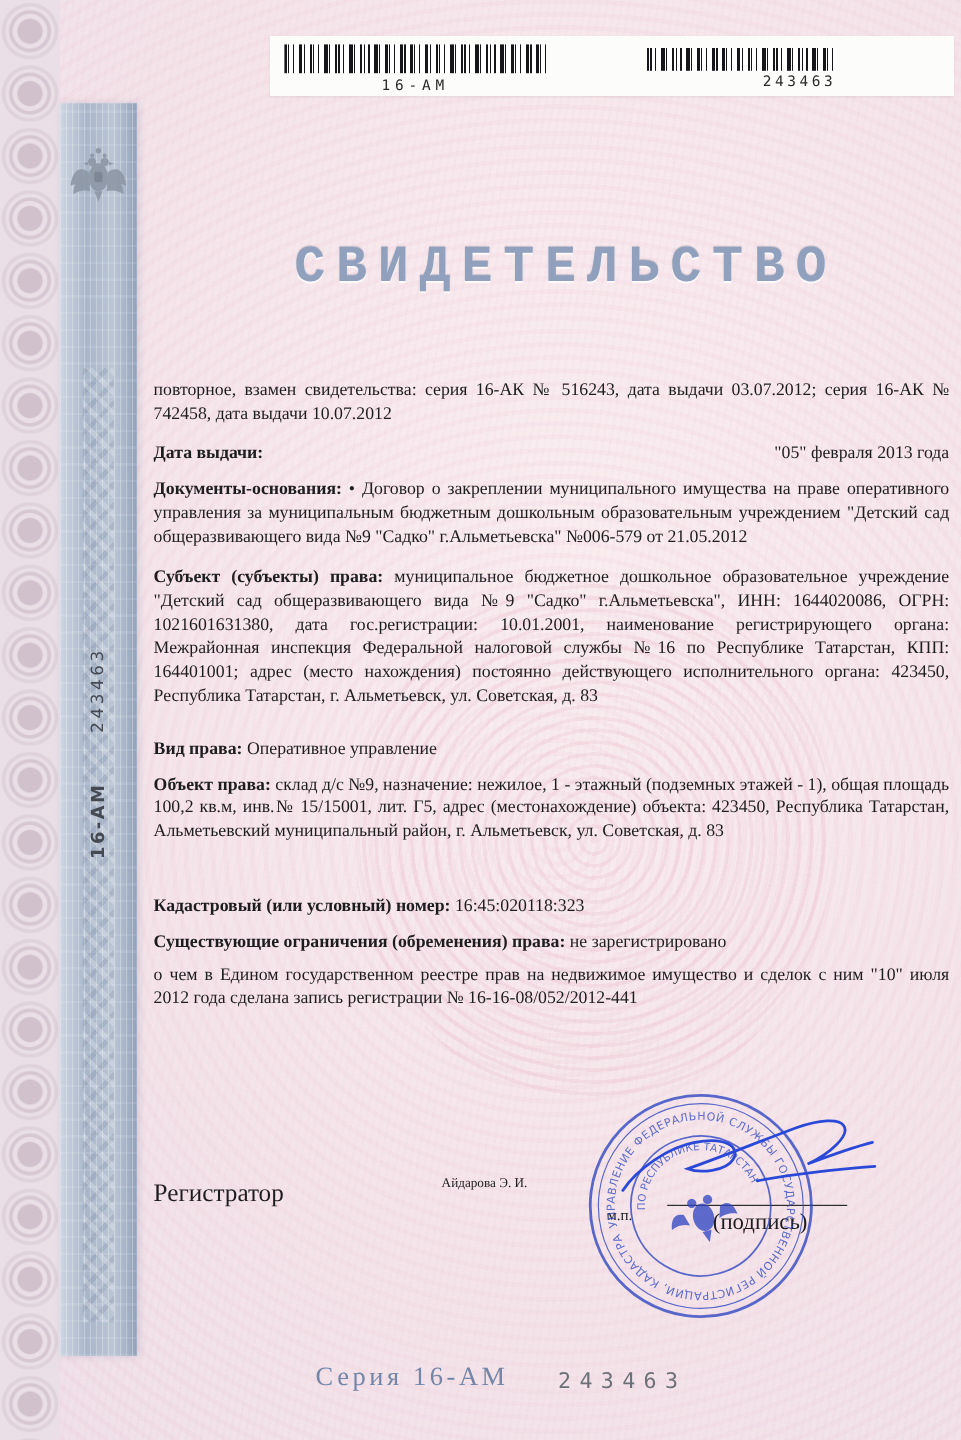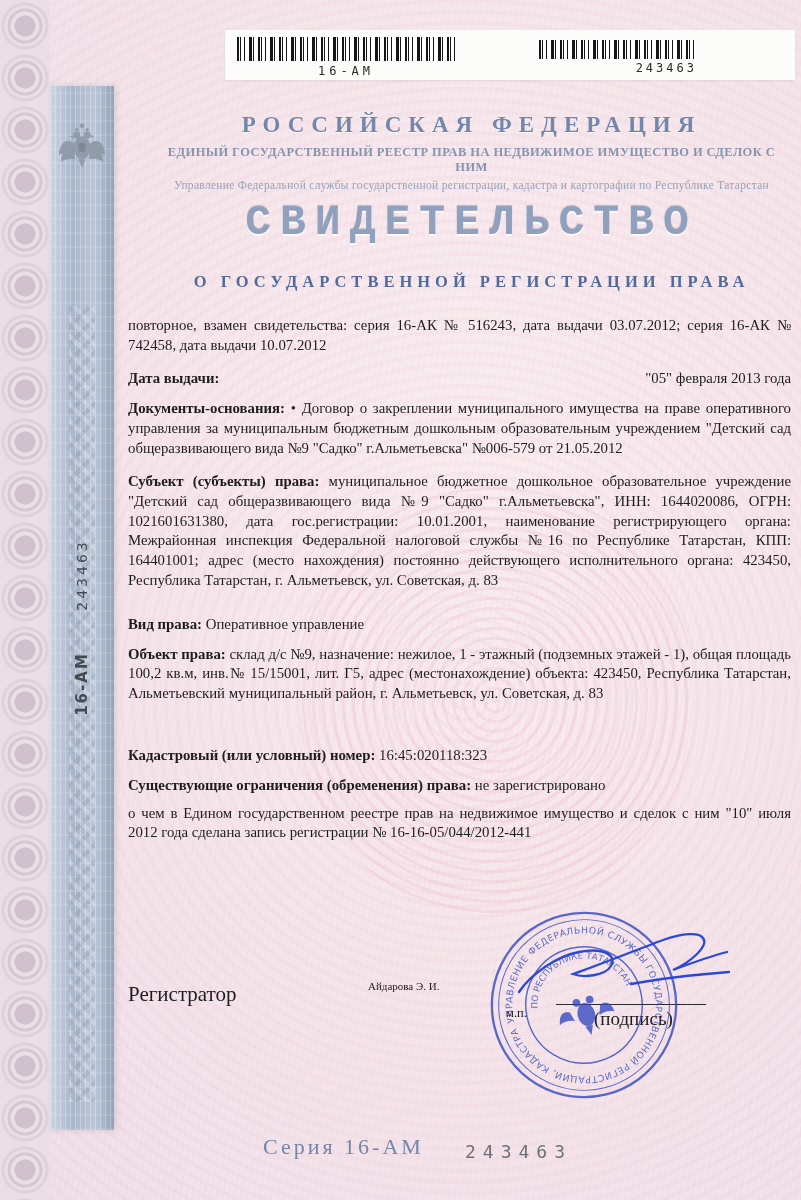--- a/index.html
+++ b/index.html
@@ -116,28 +116,22 @@
   <span class="side-text side-num">243463</span>
   <span class="side-text side-series">16-АМ</span>
 
   <div class="barcode-strip">
     <div class="barcode bc-left"></div>
     <div class="bc-left-label">16-АМ</div>
     <div class="barcode bc-right"></div>
     <div class="bc-right-label">243463</div>
   </div>
 
-  <div class="header">
-    <div class="country">РОССИЙСКАЯ ФЕДЕРАЦИЯ</div>
-    <div class="registry">ЕДИНЫЙ ГОСУДАРСТВЕННЫЙ РЕЕСТР ПРАВ НА НЕДВИЖИМОЕ ИМУЩЕСТВО И СДЕЛОК С НИМ</div>
-    <div class="office">Управление Федеральной службы государственной регистрации, кадастра и картографии по Республике Татарстан</div>
-  </div>
 
   <div class="title">СВИДЕТЕЛЬСТВО</div>
-  <div class="subtitle">О ГОСУДАРСТВЕННОЙ РЕГИСТРАЦИИ ПРАВА</div>
 
   <div class="content">
     <p class="para j">повторное, взамен свидетельства: серия 16-АК  № 516243, дата выдачи 03.07.2012; серия 16-АК  № 742458, дата выдачи 10.07.2012</p>
 
     <div class="date-row">
       <b>Дата выдачи:</b>
       <span>"05" февраля 2013 года</span>
     </div>
 
     <p class="para j">
@@ -163,21 +157,21 @@
     <p class="para mb10">
       <b>Кадастровый (или условный) номер:</b>
       <span>16:45:020118:323</span>
     </p>
 
     <p class="para mb8">
       <b>Существующие ограничения (обременения) права:</b>
       <span>не зарегистрировано</span>
     </p>
 
-    <p class="para j">о чем в Едином государственном реестре прав на недвижимое имущество и сделок с ним  "10" июля 2012 года сделана запись регистрации № 16-16-05/044/2012-441</p>
+    <p class="para j">о чем в Едином государственном реестре прав на недвижимое имущество и сделок с ним  "10" июля 2012 года сделана запись регистрации № 16-16-08/052/2012-441</p>
   </div>
 
   <div class="reg-label">Регистратор</div>
   <div class="reg-name">Айдарова Э. И.</div>
   <div class="mp">м.п.</div>
   <div class="sig-line"></div>
   <div class="sig-caption">(подпись)</div>
 
   <svg class="stamp" viewBox="0 0 200 200">
     <defs>

